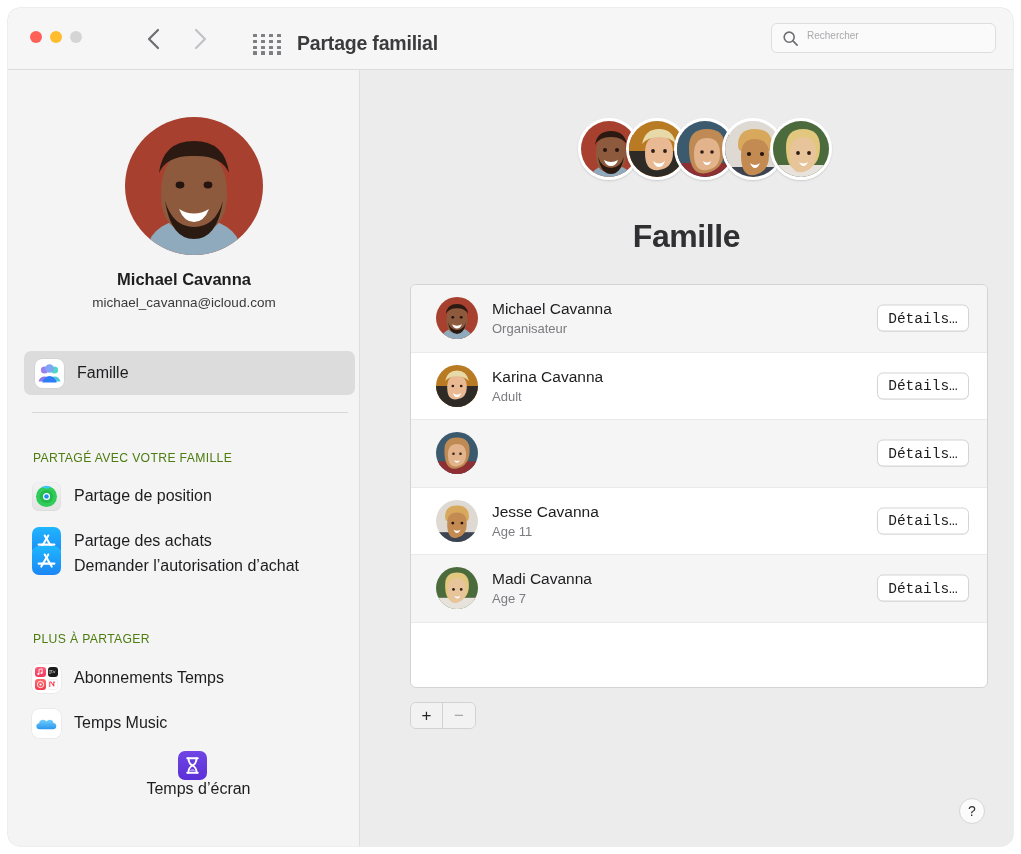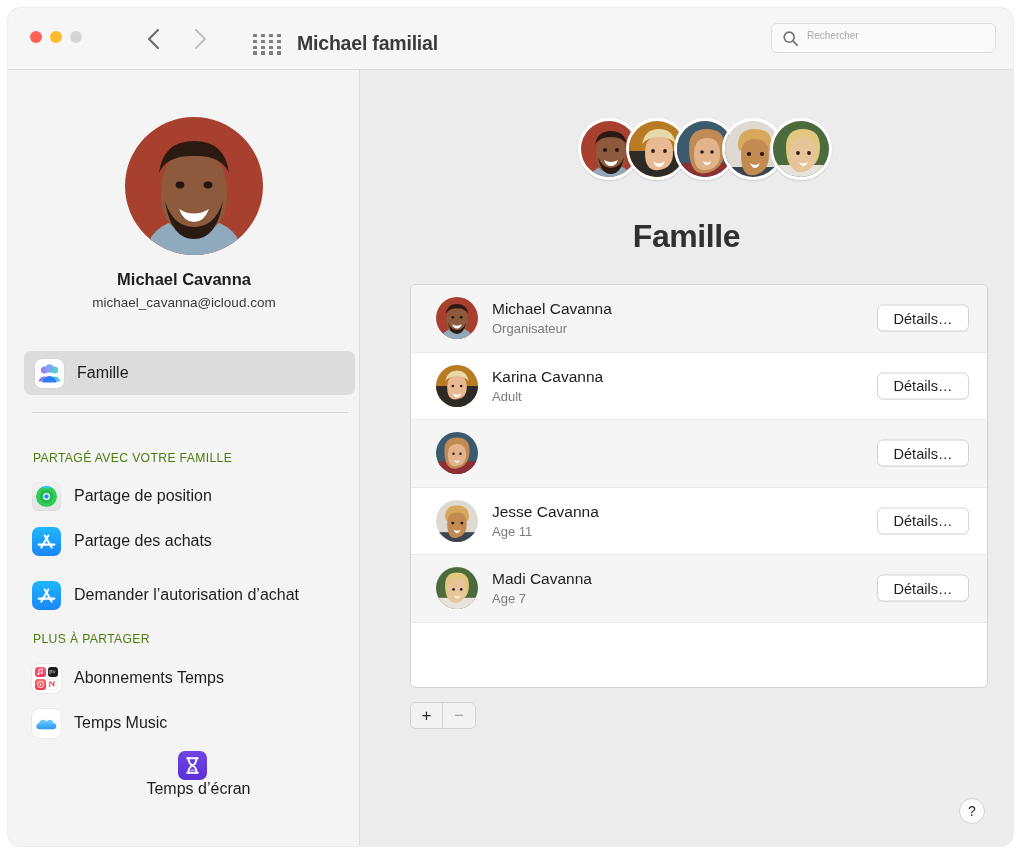--- a/index.html
+++ b/index.html
@@ -223,21 +223,21 @@
   .mrole { font-size: 13px; color: #7b7b80; margin-top: 3px; }
   .det-btn {
     position: absolute; right: 18px; top: 50%;
     transform: translateY(-50%);
     height: 27px; min-width: 92px;
     padding: 0 10px;
     background: #ffffff;
     border: 1px solid #d4d4d4;
     border-radius: 6px;
     font-size: 14.5px; color: #1d1d1f;
-    font-family: Liberation Sans, sans-serif;
+    font-family: Liberation Mono, monospace;
     box-shadow: 0 0.5px 1px rgba(0,0,0,0.07);
     cursor: default;
   }
 
   .pm-group {
     position: absolute; left: 50px; top: 632px;
     display: flex;
     border: 1px solid #d2d2d2;
     border-radius: 6px;
     overflow: hidden;
@@ -303,21 +303,21 @@
       <i></i>
         <i></i>
         <i></i>
         <i></i>
       <i></i>
         <i></i>
         <i></i>
         <i></i>
     </div>
 
-    <div class="win-title">Michael familial</div>
+    <div class="win-title">Partage familial</div>
 
     <div class="search-box">
       <svg class="search-ico" viewBox="0 0 18 18">
         <circle cx="7.6" cy="7.6" r="5.3" fill="none" stroke="#6e6e73" stroke-width="1.7"></circle>
         <line x1="11.6" y1="11.6" x2="16" y2="16" stroke="#6e6e73" stroke-width="1.8" stroke-linecap="round"></line>
       </svg>
       <div class="search-ph">Rechercher</div>
     </div>
   </div>
 
@@ -376,21 +376,21 @@
           <g stroke="#ffffff" stroke-width="2.05" stroke-linecap="round">
             <line x1="9.3" y1="20.6" x2="16.3" y2="8.5"></line>
             <line x1="19.7" y1="20.6" x2="12.7" y2="8.5"></line>
             <line x1="6.6" y1="17.6" x2="22.4" y2="17.6"></line>
           </g>
         </svg>
       </span>
       <span class="nav-lbl">Partage des achats</span>
     </div>
 
-    <div class="nav-row" style="top:508px;">
+    <div class="nav-row" style="top:471px;align-items:flex-end;">
       <span class="app-ico ico-appstore">
         <svg viewBox="0 0 29 29" width="29" height="29">
           <g stroke="#ffffff" stroke-width="2.05" stroke-linecap="round">
             <line x1="9.3" y1="20.6" x2="16.3" y2="8.5"></line>
             <line x1="19.7" y1="20.6" x2="12.7" y2="8.5"></line>
             <line x1="6.6" y1="17.6" x2="22.4" y2="17.6"></line>
           </g>
         </svg>
       </span>
       <span class="nav-lbl">Demander l’autorisation d’achat</span>

